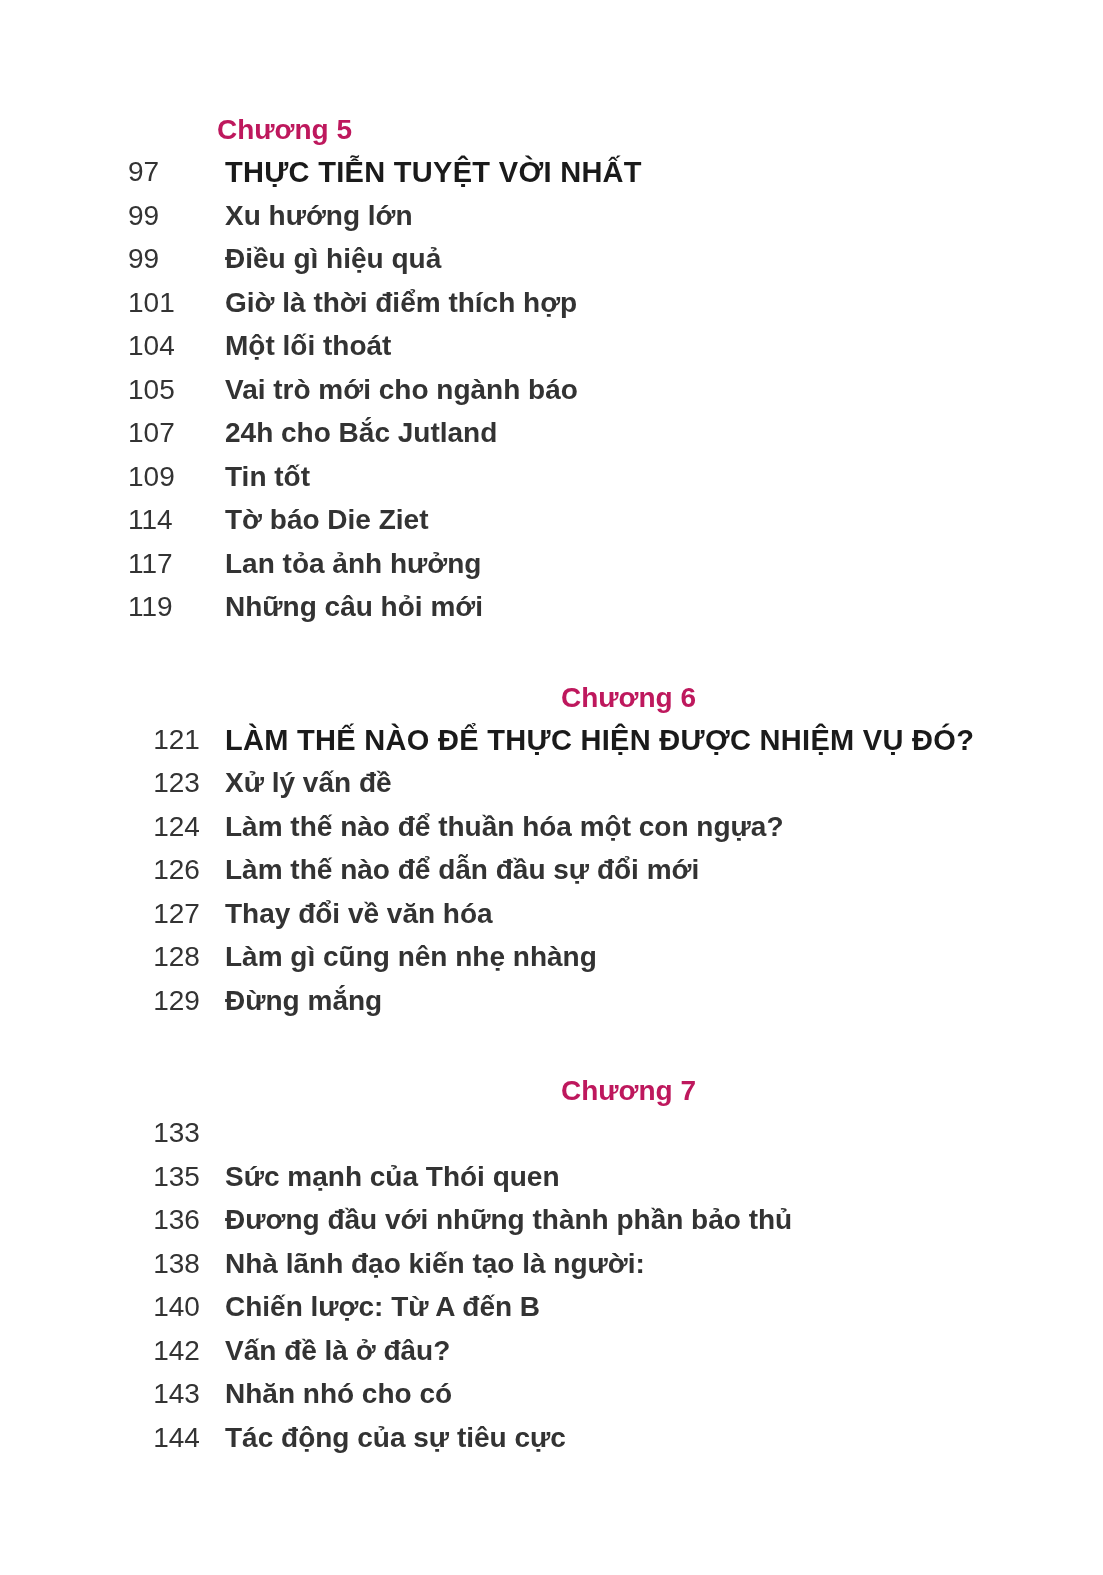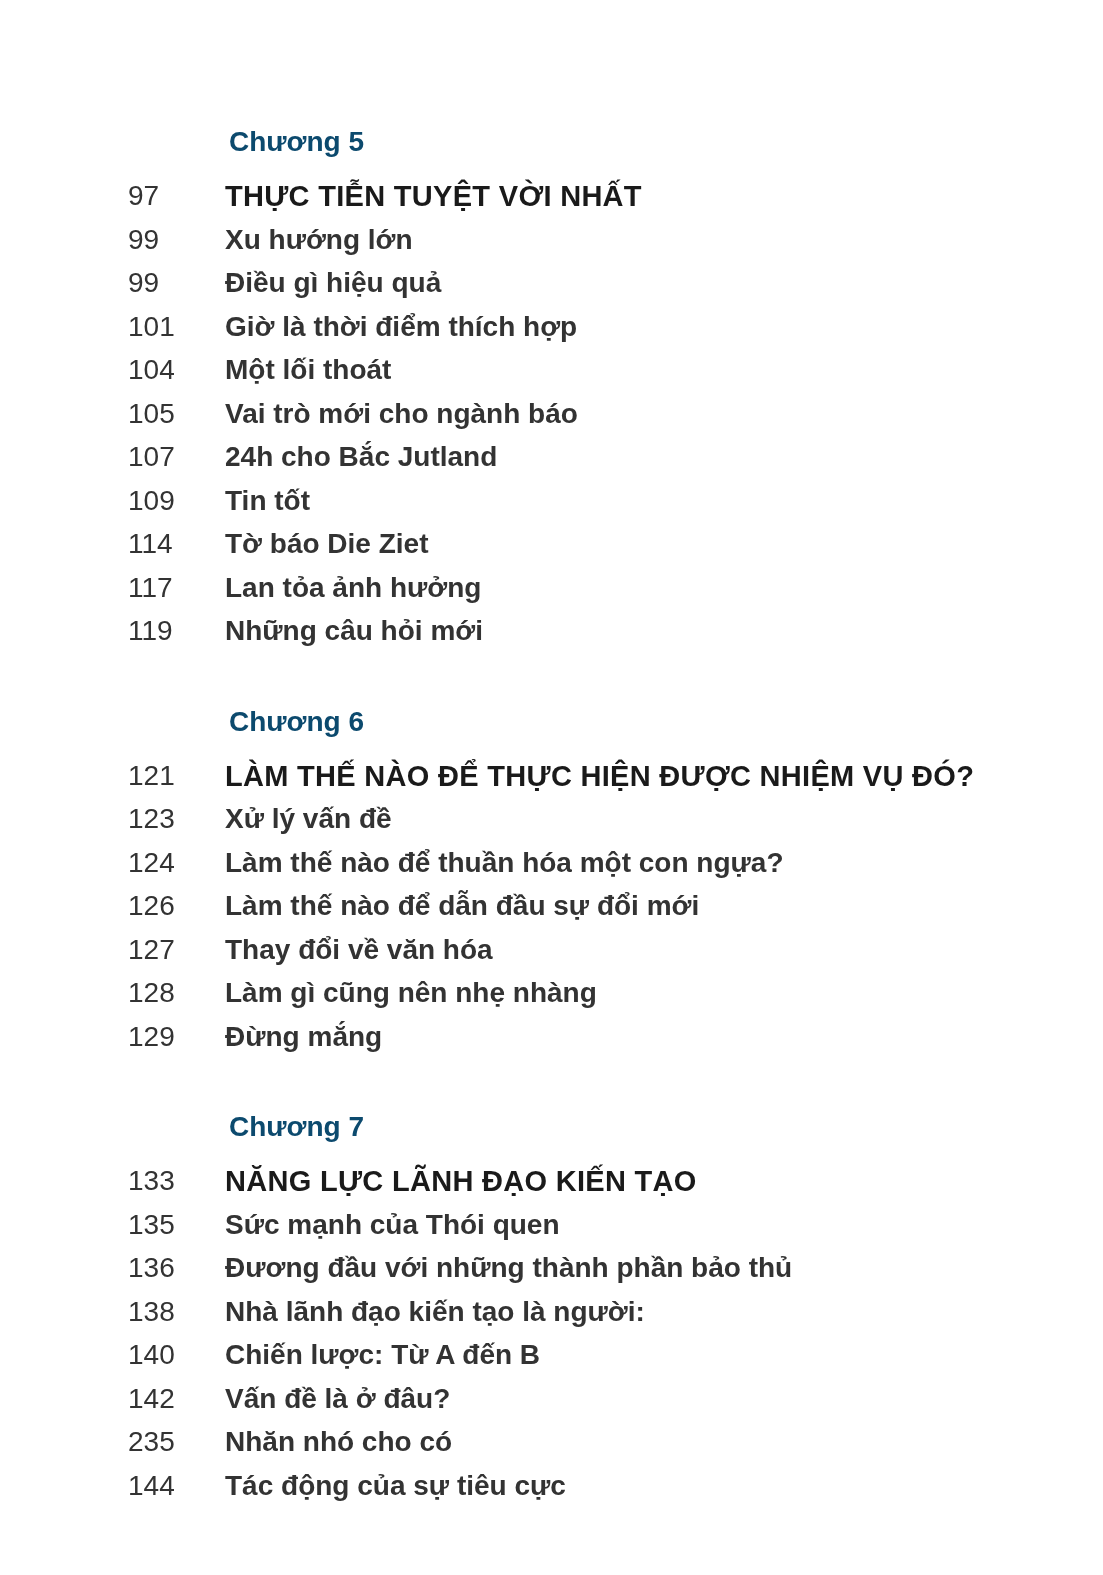--- a/index.html
+++ b/index.html
@@ -15,29 +15,30 @@
     overflow: hidden;
   }
   .toc {
     position: absolute;
     top: 115px;
     left: 120px;
     width: 920px;
   }
   .toc-section + .toc-section {
     margin-top: 47px;
+    text-align: center;
   }
   .chapter-label {
-    margin: 12px;
+    margin: 0;
     padding-left: 97px;
     height: 42px;
     font-size: 28px;
     line-height: 1.05;
     font-weight: 700;
-    color: #0c4a6e;
+    color: #be185d;
   }
   .row {
     display: flex;
     align-items: flex-start;
     height: 43.5px;
   }
   .num {
     flex: 0 0 97px;
     width: 97px;
     font-size: 28px;
@@ -157,21 +158,20 @@
   <div class="row">
     <span class="num">129</span>
     <span class="title">Đừng mắng</span>
   </div>
 </section>
 
   <section class="toc-section">
     <h2 class="chapter-label">Chương 7</h2>
     <div class="row title-row">
       <span class="num">133</span>
-      <span class="title">NĂNG LỰC LÃNH ĐẠO KIẾN TẠO</span>
     </div>
 
   <div class="row">
     <span class="num">135</span>
     <span class="title">Sức mạnh của Thói quen</span>
   </div>
 
   <div class="row">
     <span class="num">136</span>
     <span class="title">Đương đầu với những thành phần bảo thủ</span>
@@ -186,21 +186,21 @@
     <span class="num">140</span>
     <span class="title">Chiến lược: Từ A đến B</span>
   </div>
 
   <div class="row">
     <span class="num">142</span>
     <span class="title">Vấn đề là ở đâu?</span>
   </div>
 
   <div class="row">
-    <span class="num">235</span>
+    <span class="num">143</span>
     <span class="title">Nhăn nhó cho có</span>
   </div>
 
   <div class="row">
     <span class="num">144</span>
     <span class="title">Tác động của sự tiêu cực</span>
   </div>
 </section>
 </main>
 

